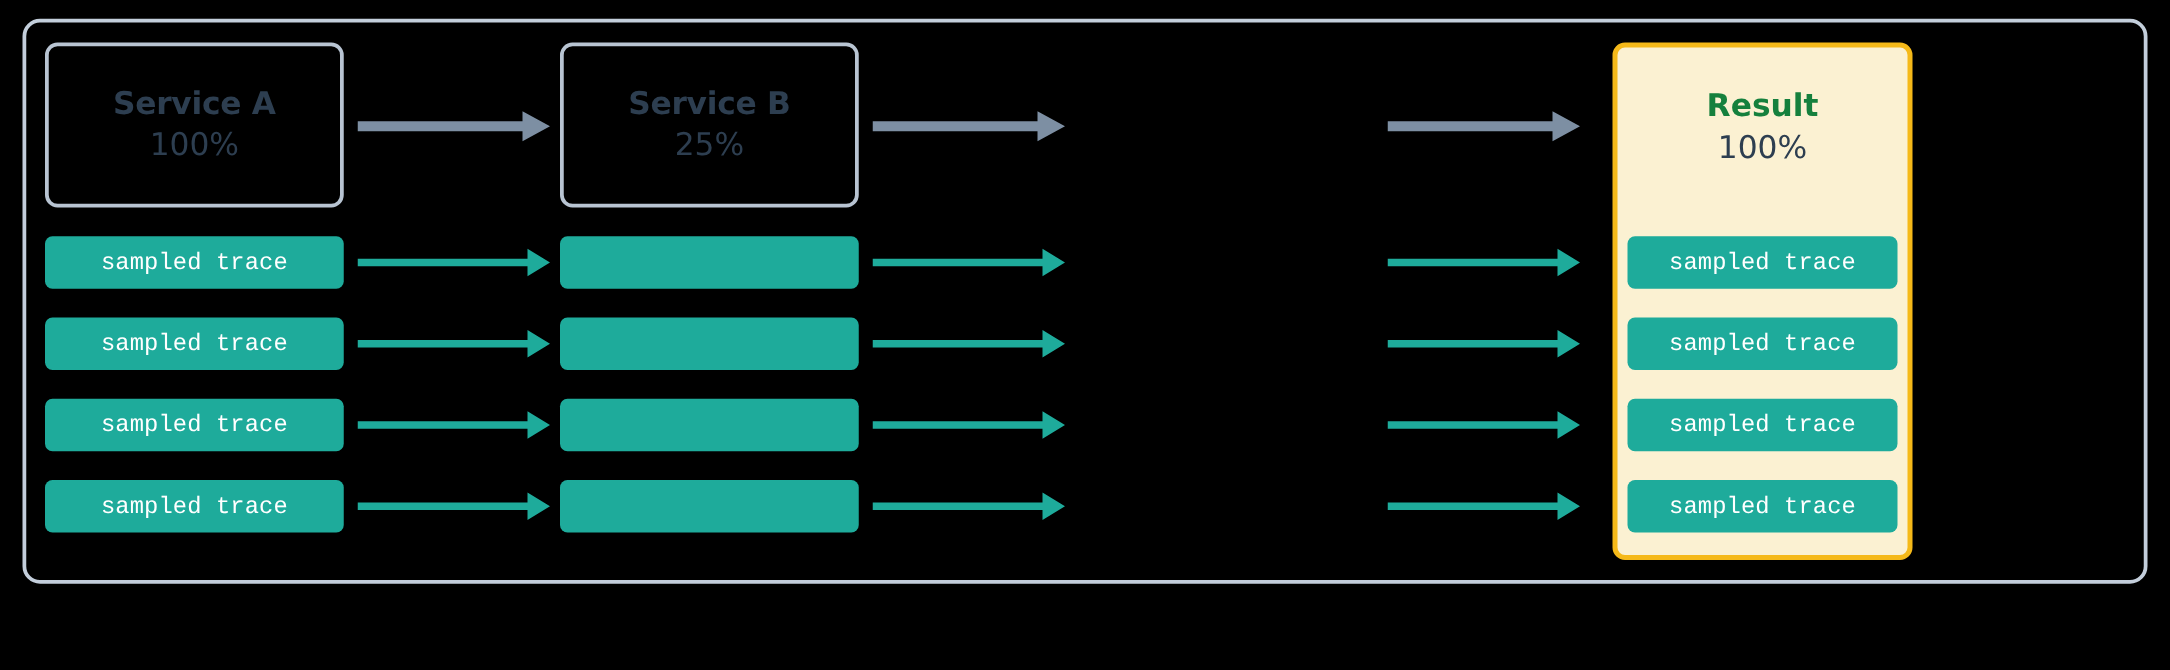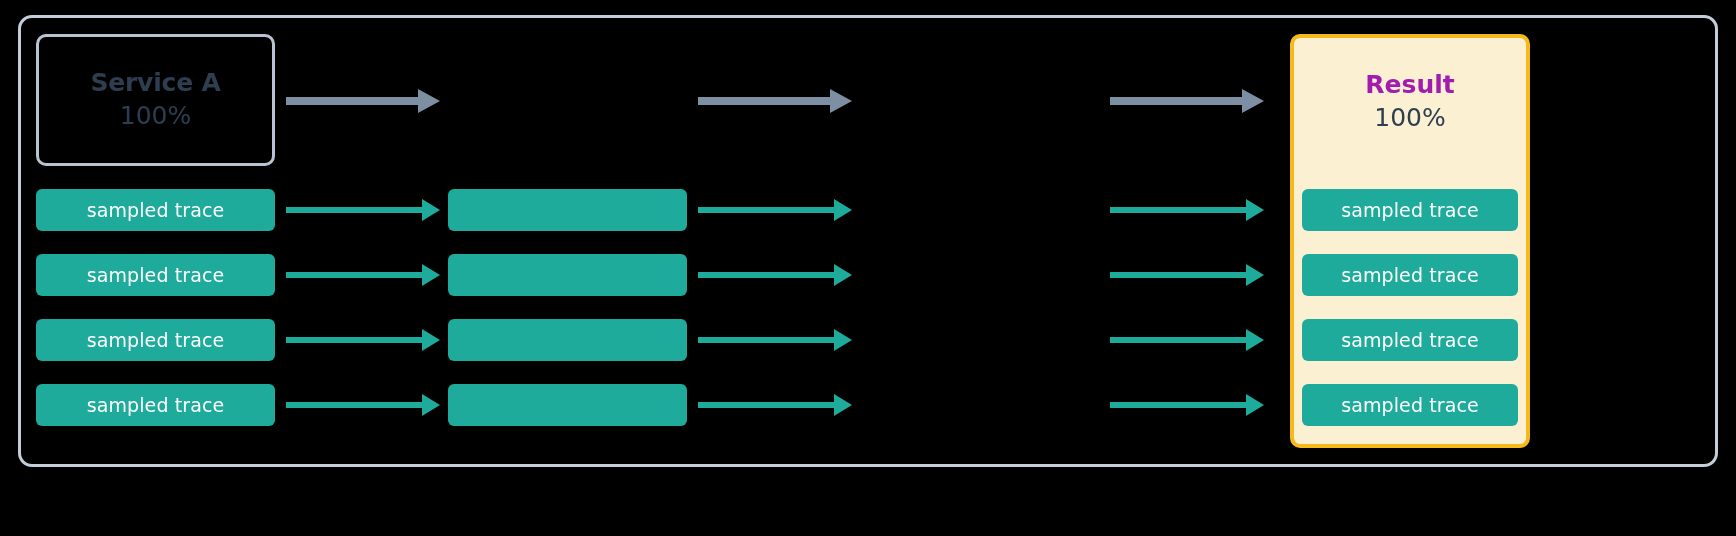--- a/index.html
+++ b/index.html
@@ -93,41 +93,42 @@
     width: 100%;
     height: 128px;
     display: flex;
     flex-direction: column;
     align-items: center;
     justify-content: center;
   }
   .result-name {
     font-size: 25px;
     font-weight: bold;
-    color: #a21caf;
+    color: #15803d;
     line-height: 1.25;
   }
   .result-pct {
     font-size: 25px;
     font-weight: normal;
     color: #2d3e50;
     line-height: 1.3;
     margin-top: 2px;
   }
 
   
   .trace-bar {
     position: absolute;
     height: 42px;
     background: #1eab9b;
     border-radius: 6px;
     display: flex;
     align-items: center;
     justify-content: center;
     box-sizing: border-box;
+    font-family: Liberation Mono, monospace;
   }
   .trace-label {
     font-size: 19px;
     color: #ffffff;
     font-weight: normal;
     letter-spacing: 0.1px;
     white-space: nowrap;
   }
   .col .trace-bar { left: 0; width: 239px; }
   #col-res .trace-bar { left: 30px; width: 216px; }
@@ -173,20 +174,24 @@
     </div>
     <div class="trace-bar" style="top:319px">
       <span class="trace-label">sampled trace</span>
     </div>
     <div class="trace-bar" style="top:384px">
       <span class="trace-label">sampled trace</span>
     </div>
   </div>
 
   <div class="col" id="col-b">
+    <div class="service-box">
+      <div class="service-name">Service B</div>
+      <div class="service-pct">25%</div>
+    </div>
     <div class="trace-bar" style="top:189px"></div>
     <div class="trace-bar" style="top:254px"></div>
     <div class="trace-bar" style="top:319px"></div>
     <div class="trace-bar" style="top:384px"></div>
   </div>
 
 
   <div class="col" id="col-res">
     <div class="result-box">
       <div class="result-head">

